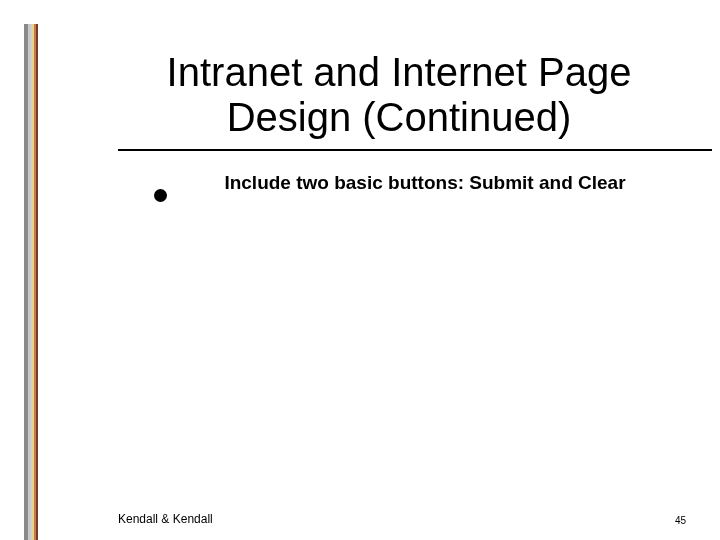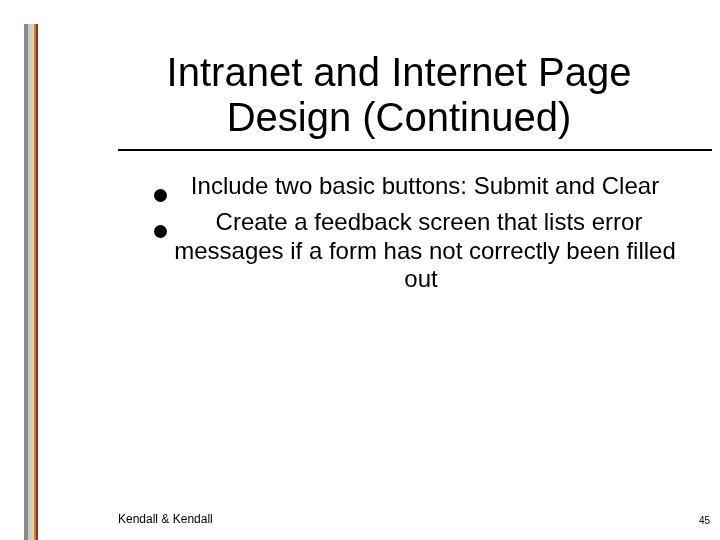--- a/index.html
+++ b/index.html
@@ -34,23 +34,24 @@
   }
   .title-underline {
     position: absolute;
     left: 72px; top: 117px;
     width: 594px;
     border-bottom: 2px solid #000;
   }
   .content {
     position: absolute;
     left: 92px; top: 132px; right: 36px;
-    font-size: 24px;
+    font-size: 19px;
     line-height: 1.18;
     color: #000;
+    font-weight: bold;
   }
   .bullet-item {
     position: relative;
     padding-left: 28px;
     margin-bottom: 0;
   }
   .dot {
     position: absolute;
     left: 0; top: 9px;
     width: 13px; height: 13px;
@@ -58,42 +59,38 @@
     border-radius: 50%;
   }
   .footer-left {
     position: absolute;
     left: 72px; bottom: 14px;
     font-size: 12px;
     color: #000;
   }
   .footer-right {
     position: absolute;
-    right: 10px; bottom: 14px;
+    right: 34px; bottom: 14px;
     font-size: 10px;
     color: #000;
   }
 </style>
 </head>
 <body>
 
 <div class="left-edge"></div>
 
 <div class="slide">
 
   <h1 class="title">Intranet and Internet Page Design (Continued)</h1>
   <div class="title-underline"></div>
 
   <div class="content">
     <div class="bullet-item">
       <span class="dot"></span>
       <span>Include two basic buttons: Submit and Clear</span>
     </div>
-    <div class="bullet-item">
-      <span class="dot"></span>
-      <span>Create a feedback screen that lists error messages if a form has not correctly been filled out</span>
-    </div>
   </div>
 
   <div class="footer-left">Kendall &amp; Kendall</div>
   <div class="footer-right">45</div>
 
 </div>
 
 </body></html>

